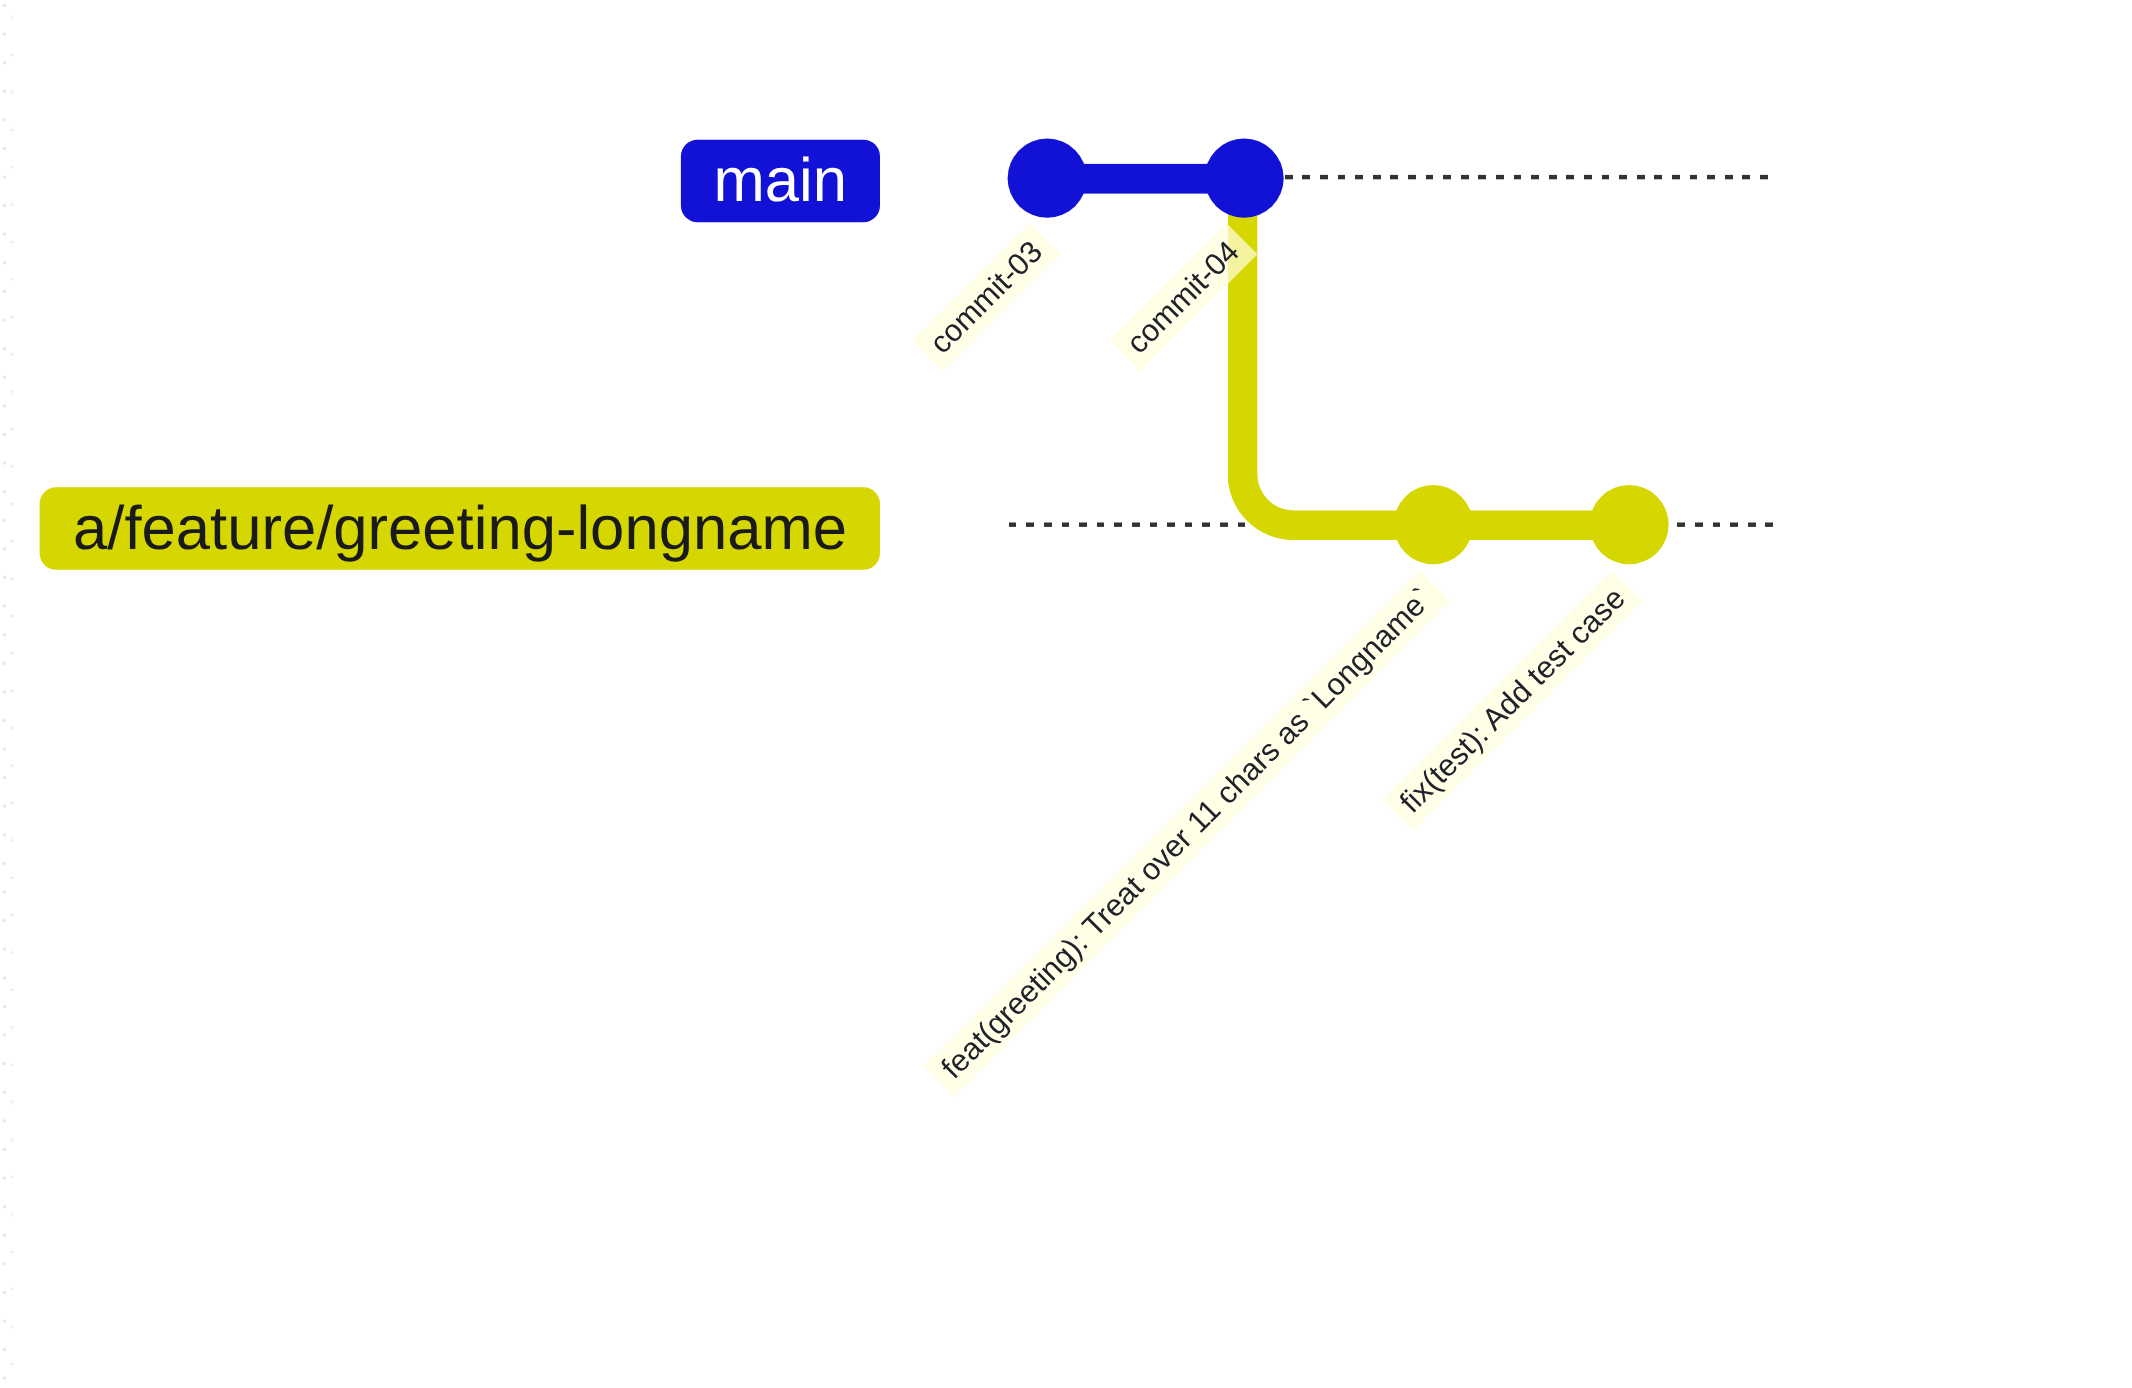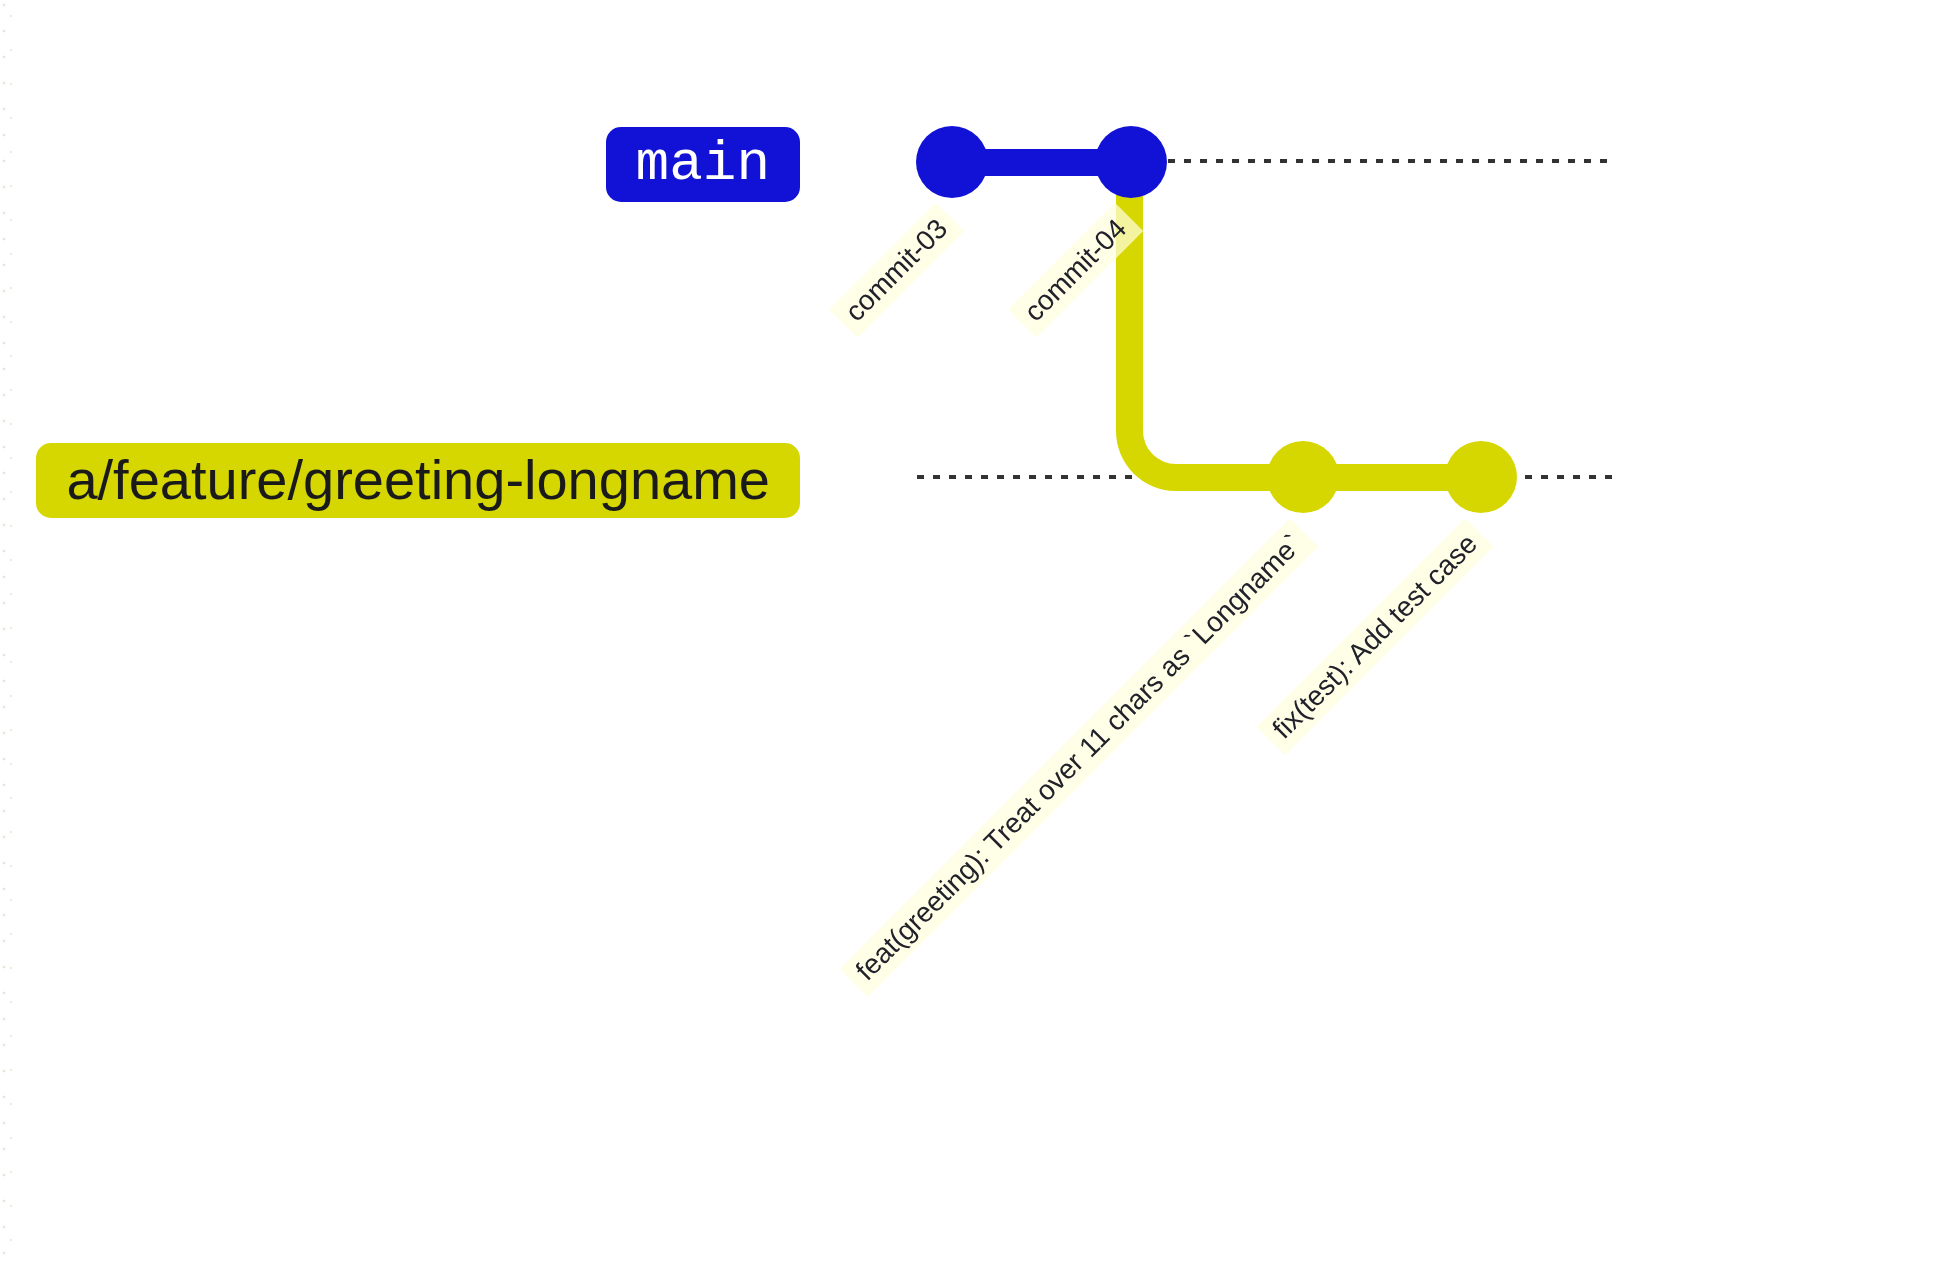--- a/index.html
+++ b/index.html
@@ -106,21 +106,20 @@
     line-height: 1.05;
     padding: 8px 30px;
     border-radius: 15px;
     white-space: nowrap;
     z-index: 5;
   }
   .branch-badge.main {
     top: 127px;
     background: var(--main-branch, #1212d7);
     color: var(--main-branch-text, #ffffff);
-    font-family: Liberation Mono, monospace;
   }
   .branch-badge.feature {
     top: 443px;
     background: var(--feature-branch, #d6d701);
     color: var(--feature-branch-text, #1a1a1a);
   }
 </style>
 </head>
 <body>
 

